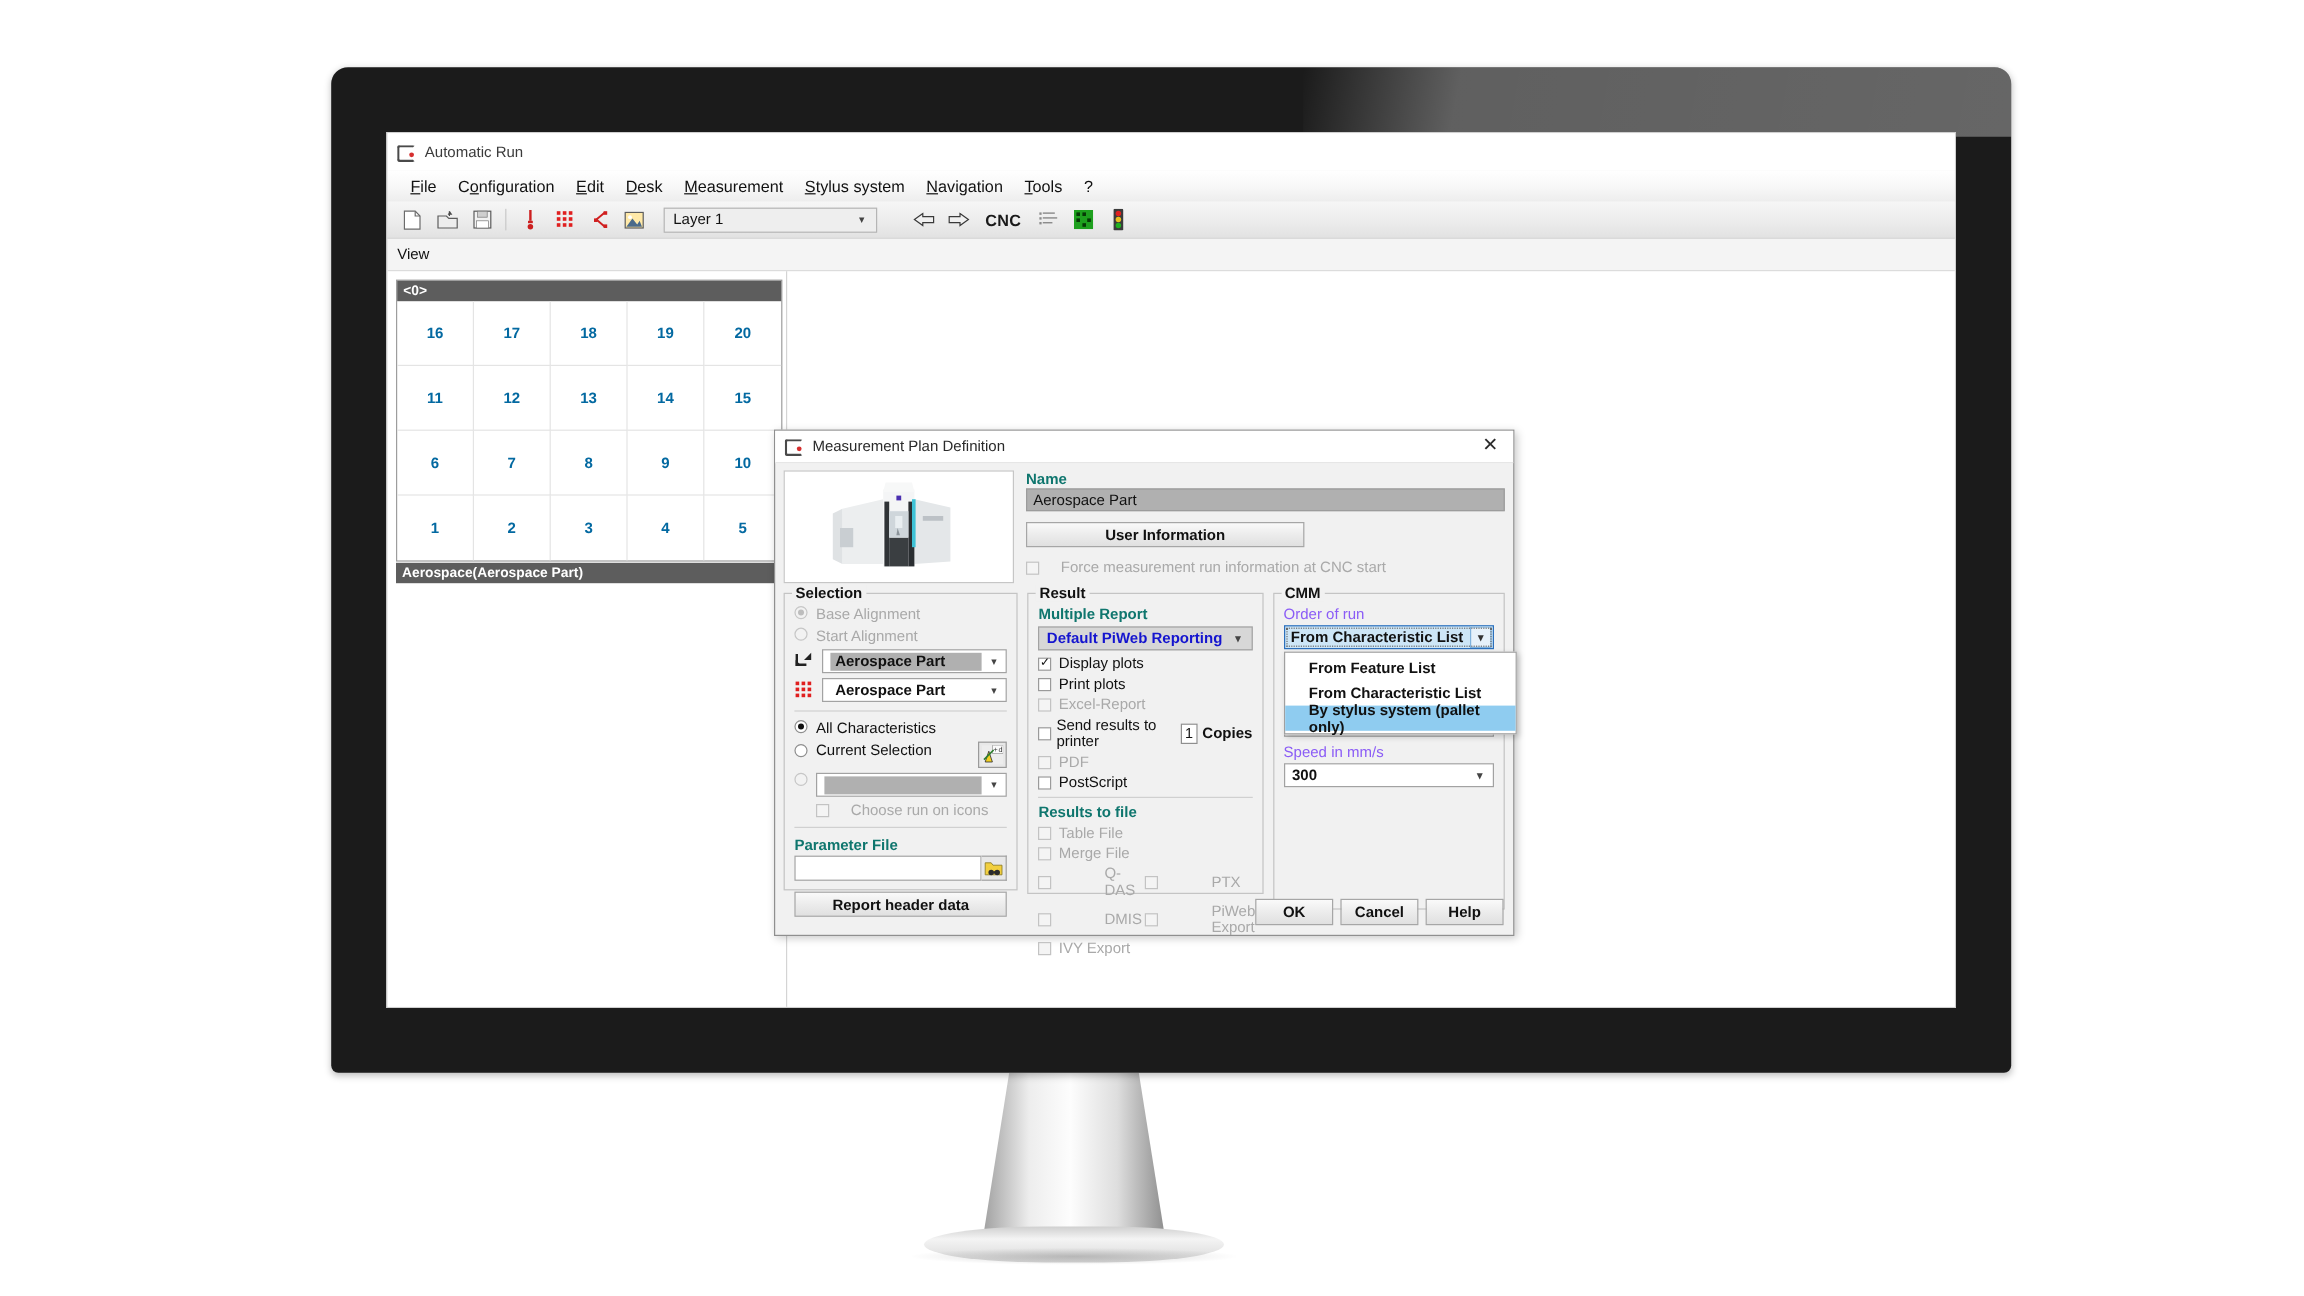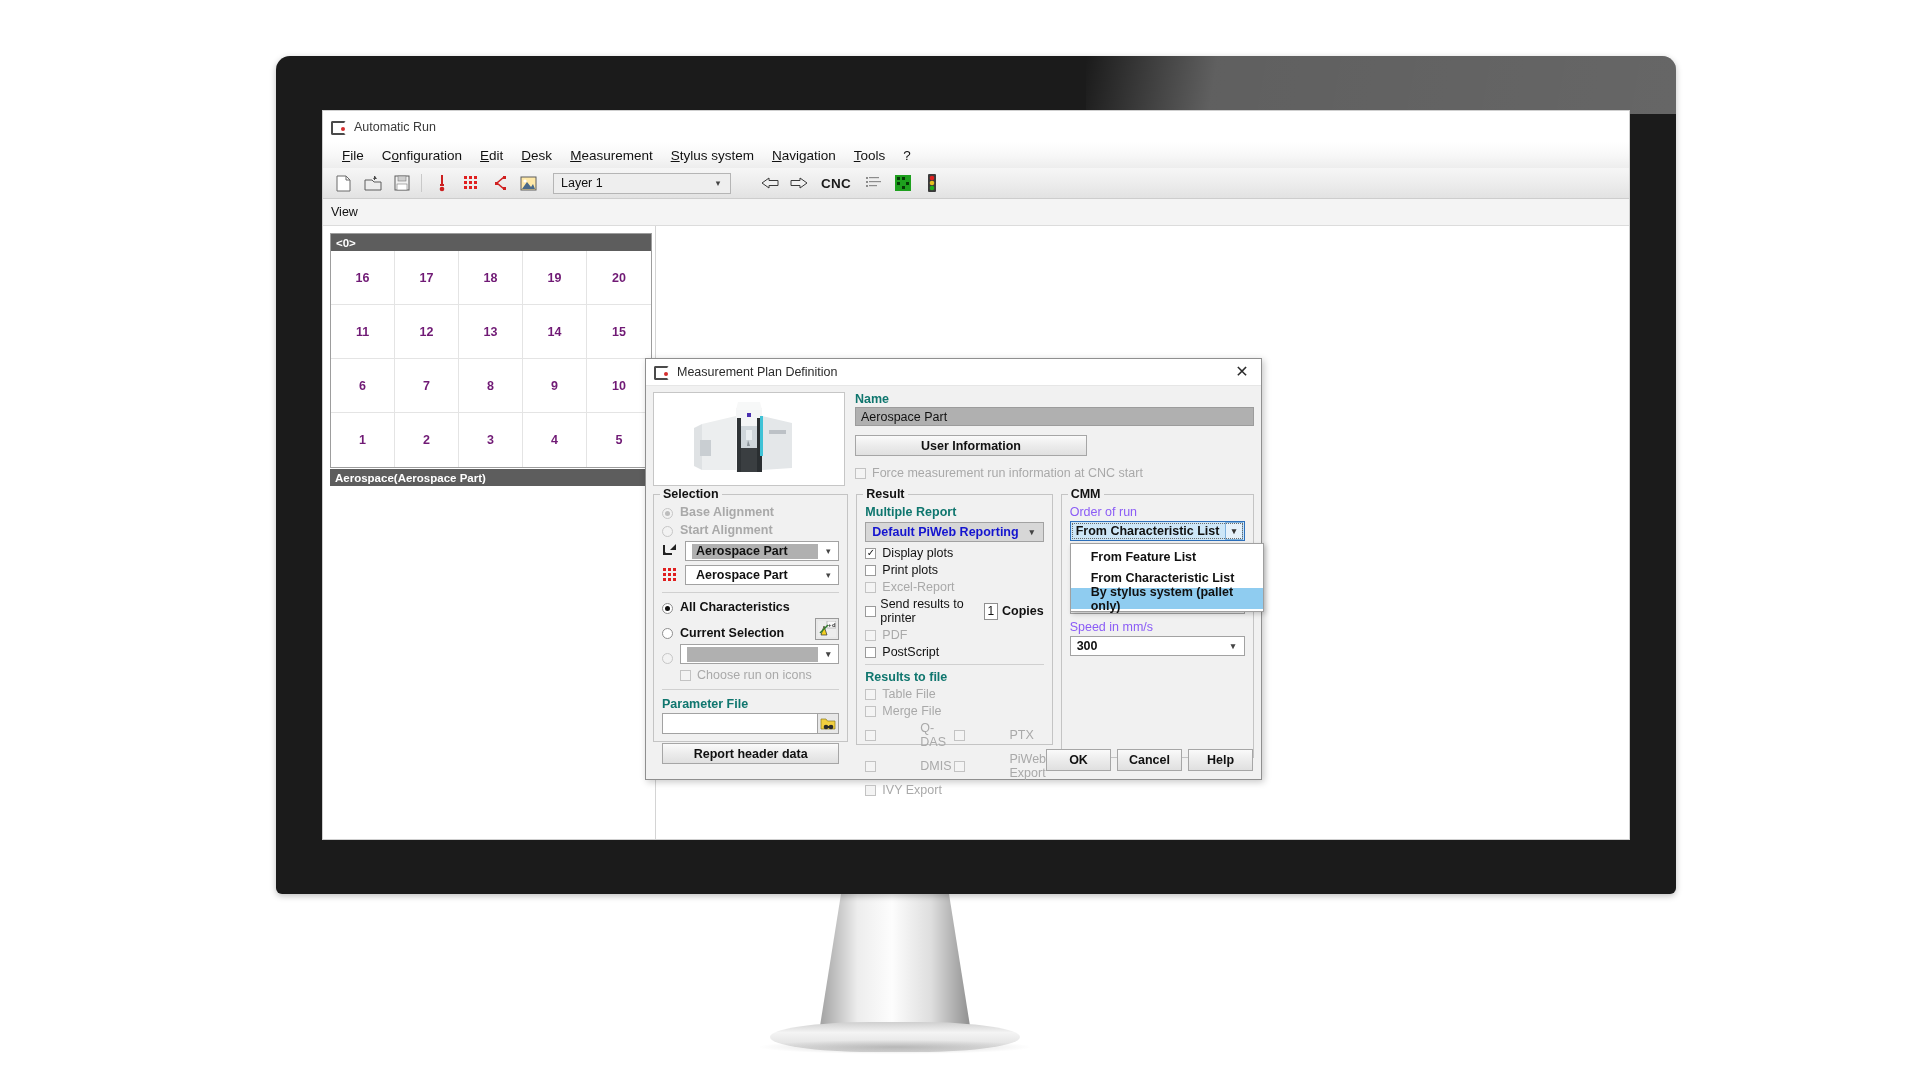--- a/index.html
+++ b/index.html
@@ -101,21 +101,21 @@
     background:#ffffff; border:1px solid #9d9d9d; box-sizing:border-box;
     display:flex; flex-direction:column;
   }
   .pallet-header{
     height:17px; background:#5d5d5d; color:#fff; font-size:11.5px; font-weight:bold;
     display:flex; align-items:center; padding-left:5px; flex:0 0 auto;
   }
   .pallet-grid{ flex:1 1 auto; display:grid; grid-template-columns:repeat(5,1fr); grid-template-rows:repeat(4,1fr); }
   .cell{
     display:flex; align-items:center; justify-content:center;
-    font-size:12.5px; font-weight:bold; color:#701a75;
+    font-size:12.5px; font-weight:bold; color:#0369a1;
     border-right:1px solid #e4e4e4; border-bottom:1px solid #e4e4e4; box-sizing:border-box;
   }
   .cell:nth-child(5n){ border-right:none; }
   .cell:nth-child(n+16){ border-bottom:none; }
   .pallet-footer{
     height:17px; background:#5d5d5d; color:#fff; font-size:11.5px; font-weight:bold;
     display:flex; align-items:center; padding-left:5px; flex:0 0 auto;
     position:absolute; left:7px; top:243px; width:322px; box-sizing:border-box;
   }
   .vsplit{ position:absolute; left:332px; top:0; bottom:0; width:1px; background:#d4d4d4; }
@@ -151,42 +151,42 @@
     font-size:12.5px; color:#111; display:flex; align-items:center; padding-left:5px;
     margin-top:1px;
   }
   .btn{
     background: linear-gradient(to bottom,#fafafa 0%,#ececec 50%,#e0e0e0 100%);
     border:1px solid #a6a6a6; box-sizing:border-box;
     font-size:12.5px; color:#111; display:flex; align-items:center; justify-content:center;
     font-weight:bold;
   }
   .userinfo-btn{ width:232px; height:21px; margin:9px 0 0 0; }
-  .chk-row{ display:flex; align-items:center; gap:6px; margin-top:10px; font-size:12.5px; }
+  .chk-row{ display:flex; align-items:center; gap:18px; margin-top:10px; font-size:12.5px; }
   .cb{
     width:11px; height:11px; border:1px solid #9a9a9a; background:#fff; box-sizing:border-box;
     display:flex; align-items:center; justify-content:center; font-size:10px; line-height:1; color:#111;
     flex:0 0 auto;
   }
   .cb.dis{ border-color:#c3c3c3; background:#f4f4f4; }
   .cb.on::after{ content:"\2713"; font-size:10px; color:#111; }
   .dis-txt{ color:#a9a9a9; }
 
   
   .groups{ display:flex; gap:8px; margin-top:8px; }
   .gb{ position:relative; border:1px solid #c4c4c4; background:#f1f1f1; box-sizing:border-box; padding:10px 8px 8px 8px; }
   .gb-title{
     position:absolute; top:-8px; left:6px; background:#f1f1f1; padding:0 3px;
     font-size:12.5px; font-weight:bold; color:#111;
   }
   .gb-sel{ width:196px; height:248px; }
   .gb-res{ width:197px; height:251px; }
   .gb-cmm{ width:194px; height:264px; }
 
-  .radio-row{ display:flex; align-items:flex-end; gap:7px; font-size:12.5px; color:#111; margin-bottom:4px;font-weight:bold; }
+  .radio-row{ display:flex; align-items:flex-start; gap:7px; font-size:12.5px; color:#111; margin-bottom:4px; }
   .rb{
     width:11px; height:11px; border:1px solid #8e8e8e; border-radius:50%; background:#fff;
     box-sizing:border-box; display:flex; align-items:center; justify-content:center; flex:0 0 auto;
   }
   .rb.dis{ border-color:#c6c6c6; background:#f2f2f2; }
   .rb.on::after{ content:""; width:5px; height:5px; border-radius:50%; background:#111; }
   .rb.dis.on::after{ background:#bdbdbd; }
 
   .combo{
     height:20px; border:1px solid #a2a2a2; background:#ffffff; box-sizing:border-box;

